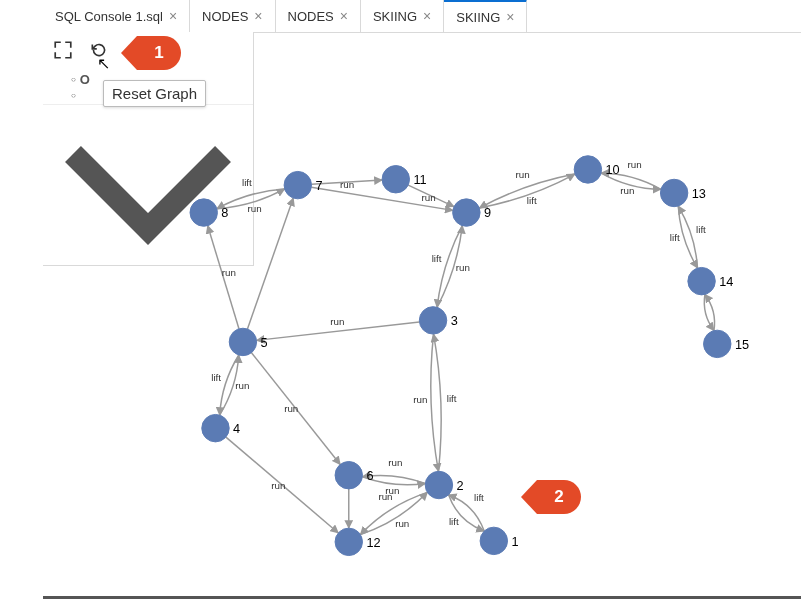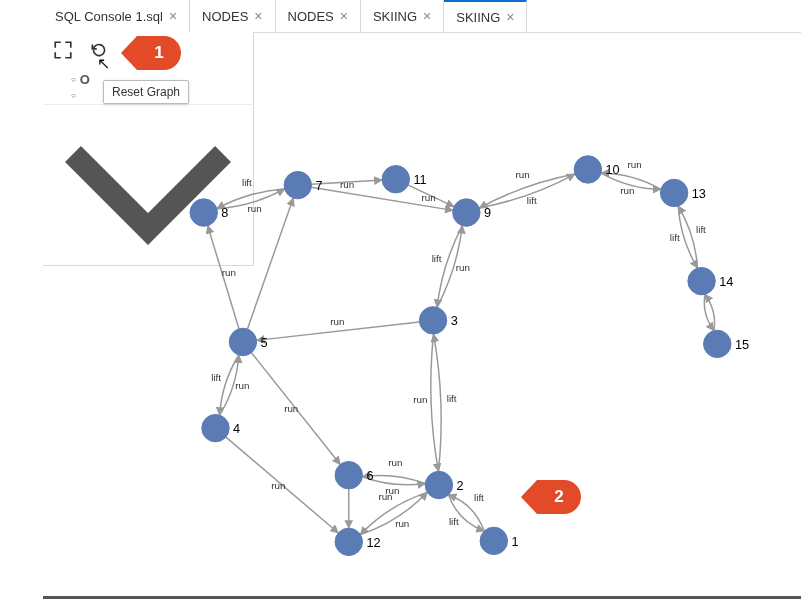--- a/index.html
+++ b/index.html
@@ -6,21 +6,21 @@
   .frame{position:relative;width:788px;height:599px;background:#fff;border-bottom:3px solid #555;border-right:3px solid #555;box-sizing:border-box;overflow:hidden;margin-left:43px;}
   
   .tabbar{display:flex;align-items:stretch;height:32px;border-bottom:1px solid #d9d9d9;}
   .tab{display:flex;align-items:center;gap:6px;padding:0 12px;border-right:1px solid #d9d9d9;font-size:13px;color:#333;cursor:pointer;position:relative;}
   .tab.active{border-top:3px solid #0a6ed1;padding-top:0;margin-top:-1px;background:#fff;}
   .tab .x{color:#888;font-size:14px;}
   
   .panel{position:absolute;left:0;top:32px;width:210px;border-right:1px solid #d9d9d9;border-bottom:1px solid #d9d9d9;background:#fff;}
   .toolbar{display:flex;align-items:center;gap:16px;padding:8px 10px;}
   .icon-btn{width:20px;height:20px;display:flex;align-items:center;justify-content:center;color:#444;cursor:pointer;}
-  .tooltip{position:absolute;left:60px;top:80px;background:#fff;border:1px solid #bbb;border-radius:2px;padding:4px 8px;font-size:12px;box-shadow:0 1px 3px rgba(0,0,0,0.15);}
+  .tooltip{position:absolute;left:60px;top:80px;background:#fff;border:1px solid #bbb;border-radius:2px;padding:4px 8px;font-size:15px;box-shadow:0 1px 3px rgba(0,0,0,0.15);}
   .modeicons{padding:4px 0 4px 28px;display:flex;align-items:center;gap:4px;color:#555;}
   .modeicons .sm{font-size:8px;}
   .modeicons .lg{font-size:13px;font-weight:bold;}
   .chev{display:flex;justify-content:center;padding:4px 0 6px;border-top:1px solid #eee;color:#666;}
   
   .callout{position:absolute;display:flex;align-items:center;}
   .callout .shape{background:#e34a27;color:#fff;font-weight:bold;font-size:17px;display:flex;align-items:center;justify-content:center;width:44px;height:34px;border-radius:0 17px 17px 0;position:relative;}
   .callout .shape::before{content:"";position:absolute;left:-16px;top:0;border-top:17px solid transparent;border-bottom:17px solid transparent;border-right:16px solid #e34a27;}
   
   .graph{position:absolute;left:0;top:32px;right:0;bottom:0;}

